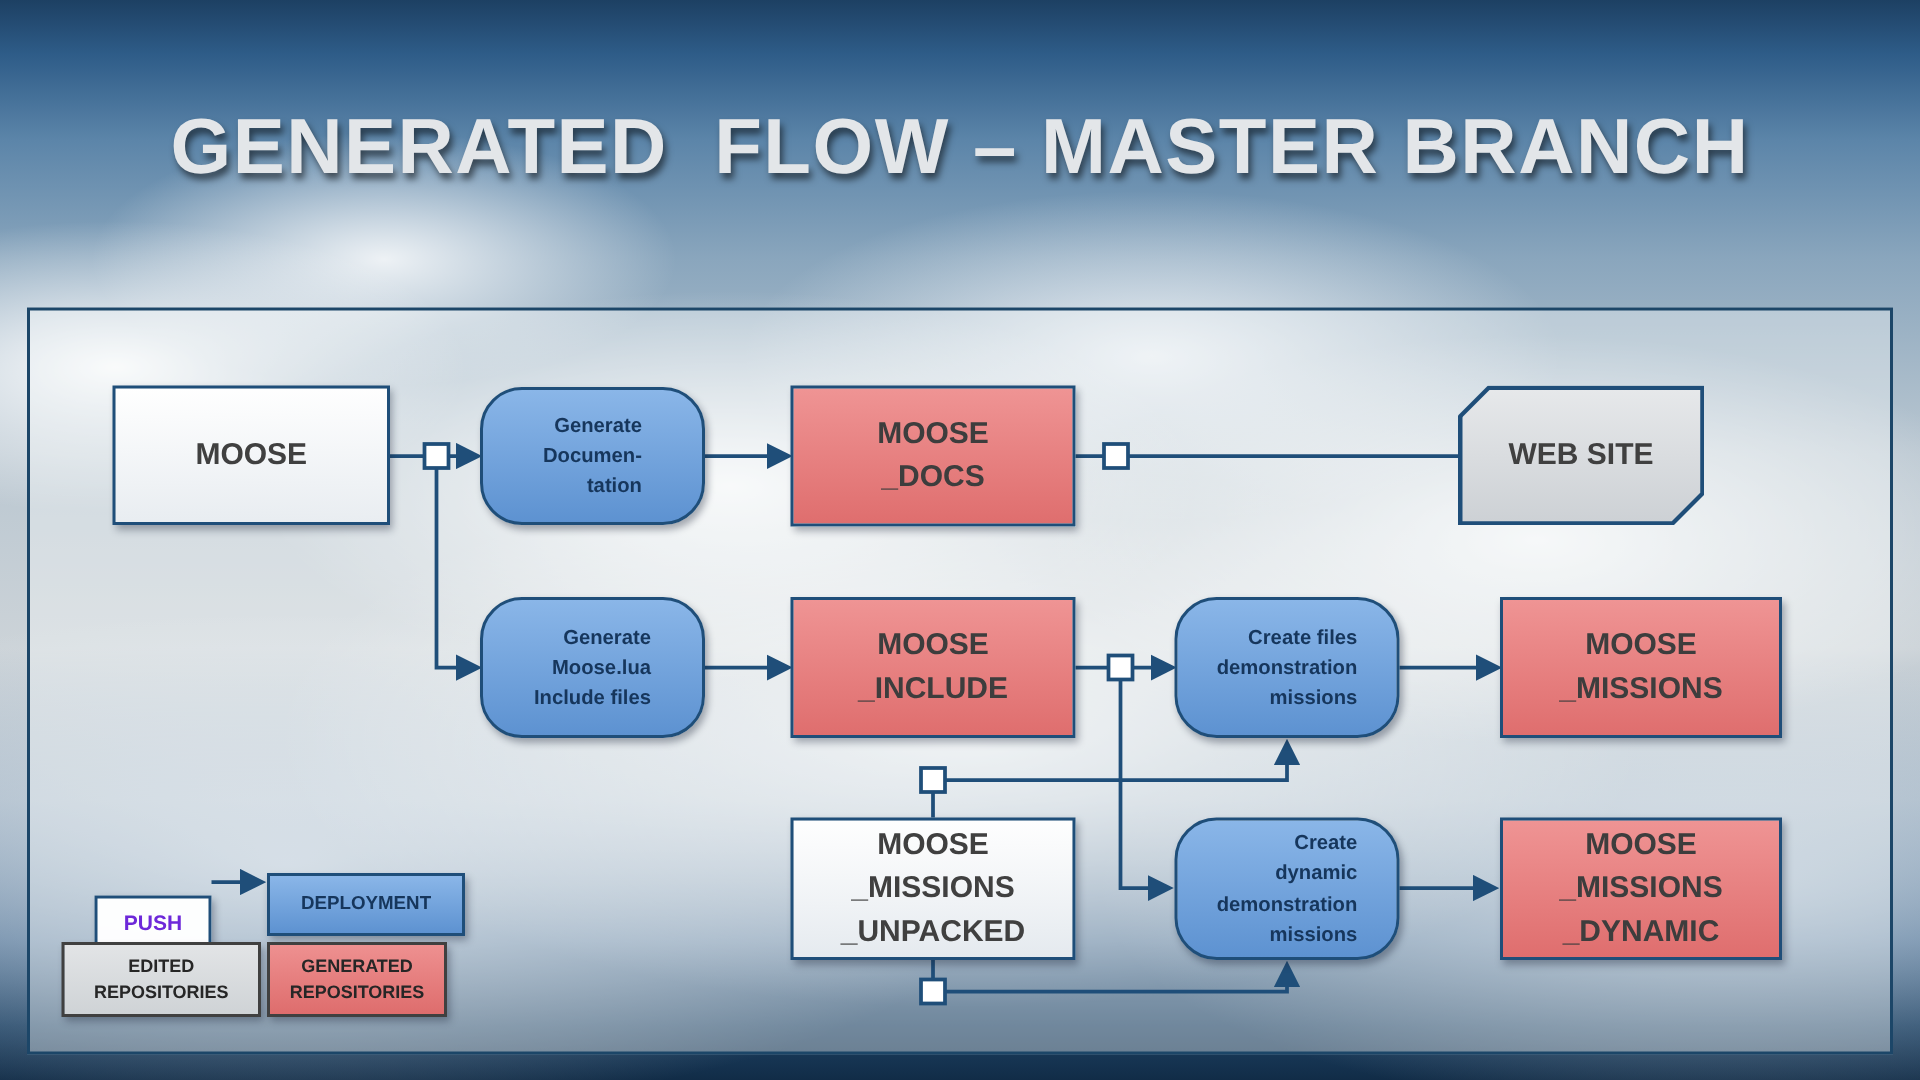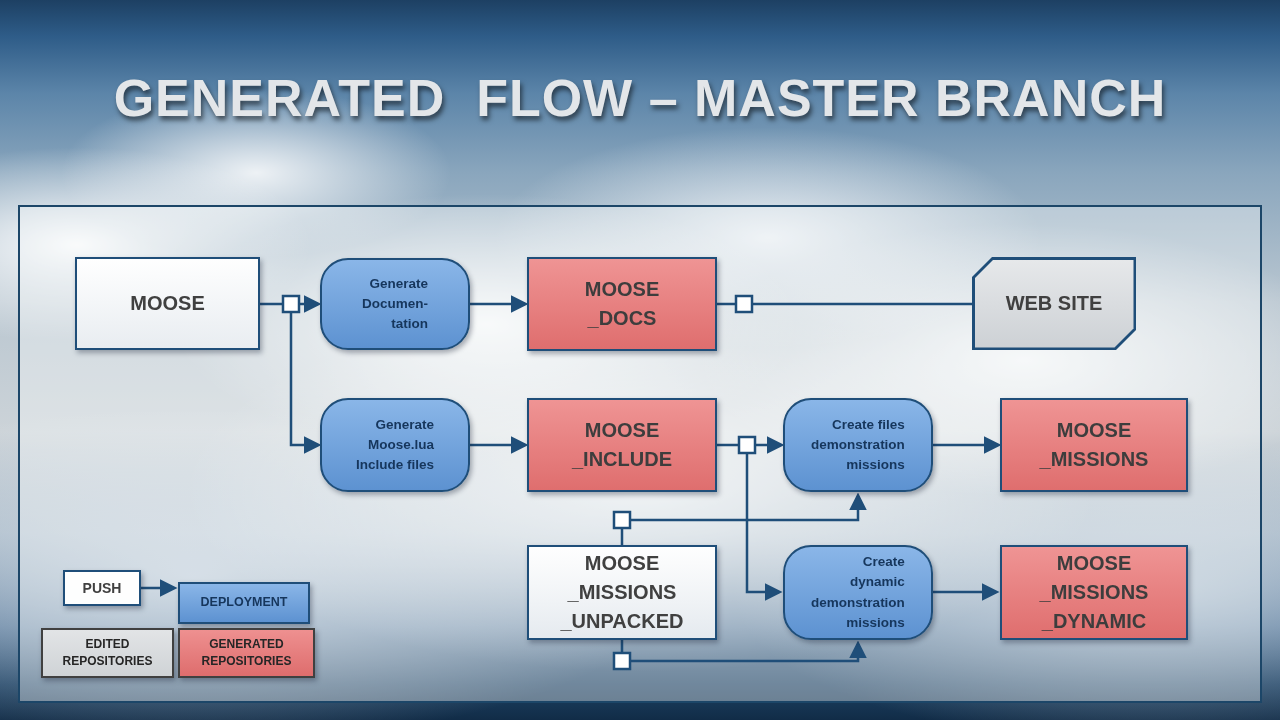--- a/index.html
+++ b/index.html
@@ -42,21 +42,21 @@
   .shape-websitewrap{
     position:absolute;z-index:3;background:#1f4e79;
     clip-path:polygon(20px 0,100% 0,100% calc(100% - 20px),calc(100% - 20px) 100%,0 100%,0 20px);
   }
   .shape-websiteinner{
     position:absolute;inset:2.5px;display:flex;align-items:center;justify-content:center;
     background:linear-gradient(180deg,#e6e8ea,#cdd1d5);color:#404040;
     font-size:20px;font-weight:bold;text-align:center;
     clip-path:polygon(19px 0,100% 0,100% calc(100% - 19px),calc(100% - 19px) 100%,0 100%,0 19px);
   }
-  .legend-push{background:rgba(255,255,255,.97);color:#404040;font-size:14px;border-color:#1f4e79;}
+  .legend-push{background:rgba(255,255,255,.97);color:#6d28d9;font-size:14px;border-color:#1f4e79;margin-top:27px;}
   .legend-deploy{background:linear-gradient(180deg,#8ab6e8,#5d92d1);color:#16365c;font-size:12.5px;border-color:#1f4e79;line-height:1.4;}
   .legend-edited{background:linear-gradient(180deg,#e2e4e6,#cfd3d6);color:#262626;font-size:12px;border-color:#404040;line-height:1.4;}
   .legend-generated{background:linear-gradient(180deg,#ee9090,#de6d6d);color:#262626;font-size:12px;border-color:#404040;line-height:1.4;}
 </style>
 </head>
 <body>
 
 <div id="sky"></div>
 
 <h1 id="title">GENERATED  FLOW – MASTER BRANCH</h1>
@@ -149,16 +149,16 @@
 <div class="node legend-push" style="left:63px;top:570px;width:78px;height:36px">
   <span class="lbl">PUSH</span>
 </div>
 <div class="node legend-deploy" style="left:178px;top:582px;width:132px;height:42px">
   <span class="lbl">DEPLOYMENT</span>
 </div>
 <div class="node legend-edited" style="left:41px;top:628px;width:133px;height:50px">
   <span class="lbl">EDITED
 REPOSITORIES</span>
 </div>
-<div class="node legend-generated" style="left:178px;top:628px;width:137px;height:50px">
+<div class="node legend-generated" style="left:178px;top:628px;width:120px;height:50px">
   <span class="lbl">GENERATED
 REPOSITORIES</span>
 </div>
 
 </body></html>

